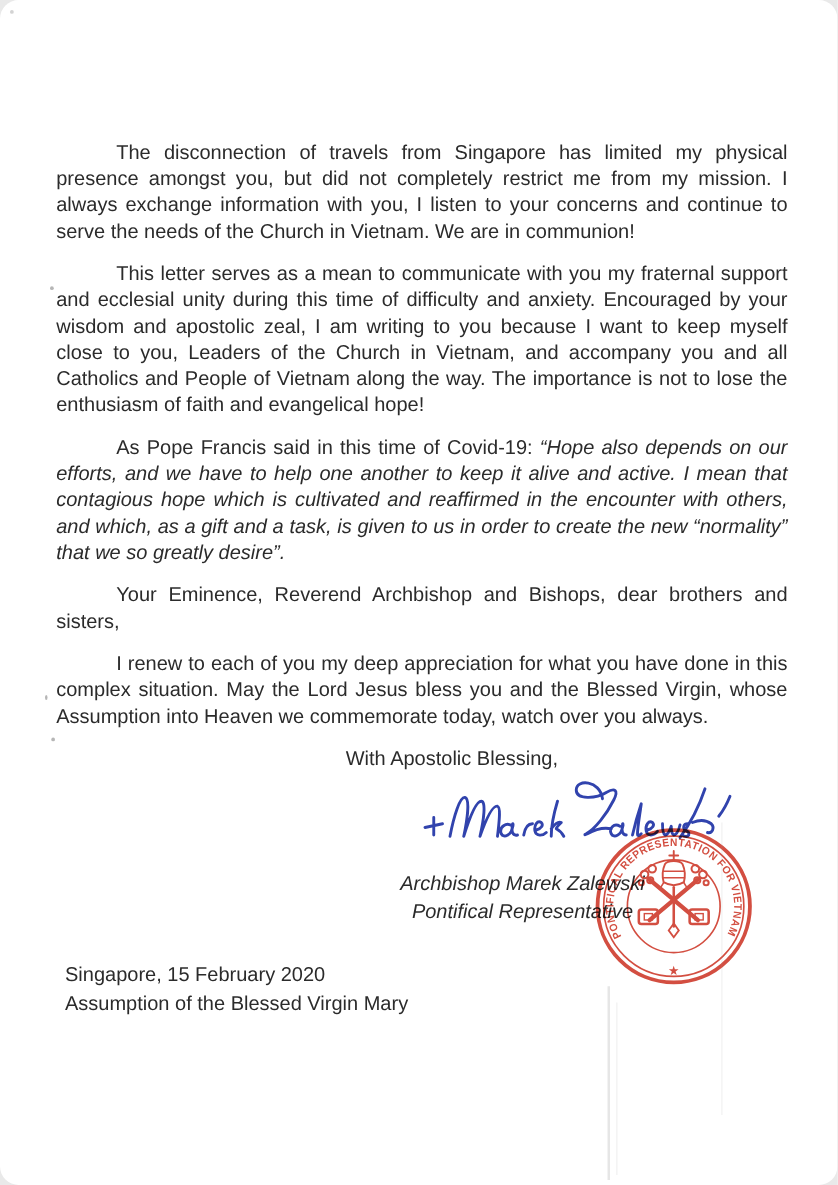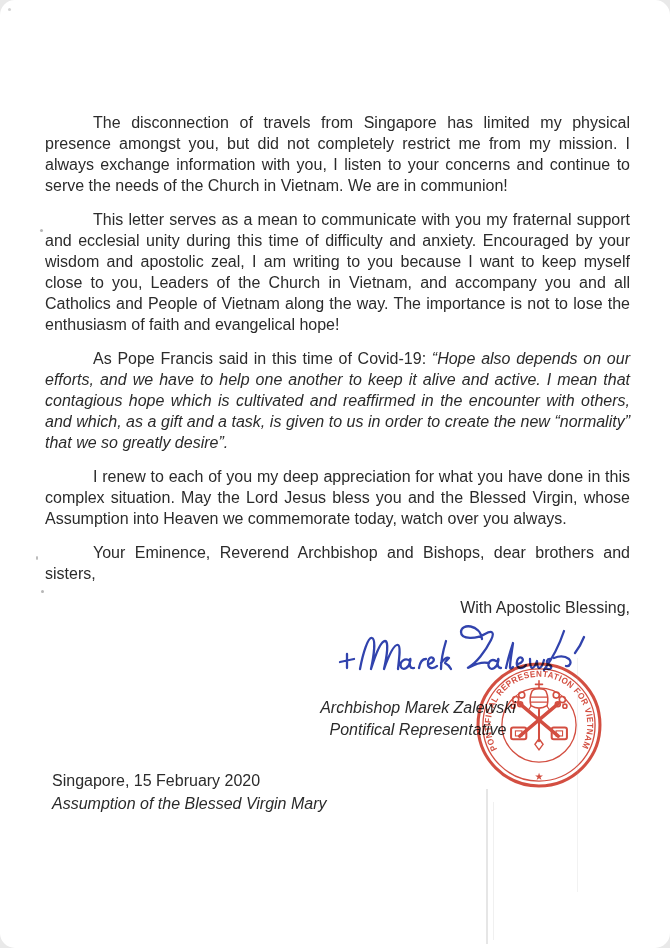--- a/index.html
+++ b/index.html
@@ -10,57 +10,57 @@
     color:#2b2b2b;
     border-radius:15px;
   }
   .body-text{
     position:absolute;left:45px;top:112px;width:585px;
     font-size:16px;line-height:21px;text-align:justify;
   }
   .body-text p{margin:0 0 13px 0;text-indent:48px;}
   .body-text p:last-child{margin-bottom:0;}
   .body-text em{font-style:italic;}
-  .closing{ text-align:right; }
+  .closing{ text-align:center; }
   .sig-script{position:absolute;left:330px;top:611px;width:260px;height:78px;}
   .sig-block{
     position:absolute;left:292px;top:697px;width:252px;
     text-align:center;font-style:italic;font-size:16px;line-height:21.5px;
   }
   .seal{
     position:absolute;left:475px;top:661px;width:128px;height:128px;
     mix-blend-mode:multiply;opacity:0.92;
   }
   .date-block{
     position:absolute;left:52px;top:770px;
     font-size:16px;line-height:22.5px;
   }
-  .date-block .feast{font-style:italic;}
+  .date-block .feast{}
   
   .artifact{position:absolute;background:rgba(165,165,165,0.28);}
   .a-line1{left:486px;top:789px;width:2px;height:155px;}
   .a-line2{left:493px;top:802px;width:1px;height:138px;background:rgba(165,165,165,0.17);}
   .a-line3{left:577px;top:658px;width:1px;height:234px;background:rgba(165,165,165,0.14);}
   .speck{position:absolute;background:rgba(110,110,110,0.5);border-radius:50%;}
   .s1{left:40px;top:229px;width:3px;height:3px;}
   .s2{left:36px;top:556px;width:2px;height:4px;}
   .s3{left:41px;top:590px;width:3px;height:3px;}
   .s4{left:8px;top:8px;width:3px;height:3px;opacity:.6;}
 </style>
 </head>
 <body>
 
 <div class="page">
 
   <main class="body-text">
     <p><span>The disconnection of travels from Singapore has limited my physical presence amongst you, but did not completely restrict me from my mission. I always exchange information with you, I listen to your concerns and continue to serve the needs of the Church in Vietnam. We are in communion!</span></p>
     <p><span>This letter serves as a mean to communicate with you my fraternal support and ecclesial unity during this time of difficulty and anxiety. Encouraged by your wisdom and apostolic zeal, I am writing to you because I want to keep myself close to you, Leaders of the Church in Vietnam, and accompany you and all Catholics and People of Vietnam along the way. The importance is not to lose the enthusiasm of faith and evangelical hope!</span></p>
     <p><span>As Pope Francis said in this time of Covid-19: </span><em>“Hope also depends on our efforts, and we have to help one another to keep it alive and active. I mean that contagious hope which is cultivated and reaffirmed in the encounter with others, and which, as a gift and a task, is given to us in order to create the new “normality” that we so greatly desire”.</em></p>
+    <p><span>Your Eminence, Reverend Archbishop and Bishops, dear brothers and sisters,</span></p>
     <p><span>I renew to each of you my deep appreciation for what you have done in this complex situation. May the Lord Jesus bless you and the Blessed Virgin, whose Assumption into Heaven we commemorate today, watch over you always.</span></p>
-    <p><span>Your Eminence, Reverend Archbishop and Bishops, dear brothers and sisters,</span></p>
     <p class="closing"><span>With Apostolic Blessing,</span></p>
   </main>
 
   <svg class="sig-script" viewBox="0 0 260 78" role="img" aria-label="+Marek Zalewski">
     <g fill="none" stroke="#3143ad" stroke-width="2.3" stroke-linecap="round" stroke-linejoin="round">
       <path d="
         M10,51 L24,48 M17,43 L17,57
         M30,58 C33,42 38,26 42,27 C46,28 44,44 41,58
         M41,58 C46,42 51,30 55,30 C59,30 57,45 54,58
         M54,58 C59,44 64,33 68,34 C71,35 69,49 68,58

